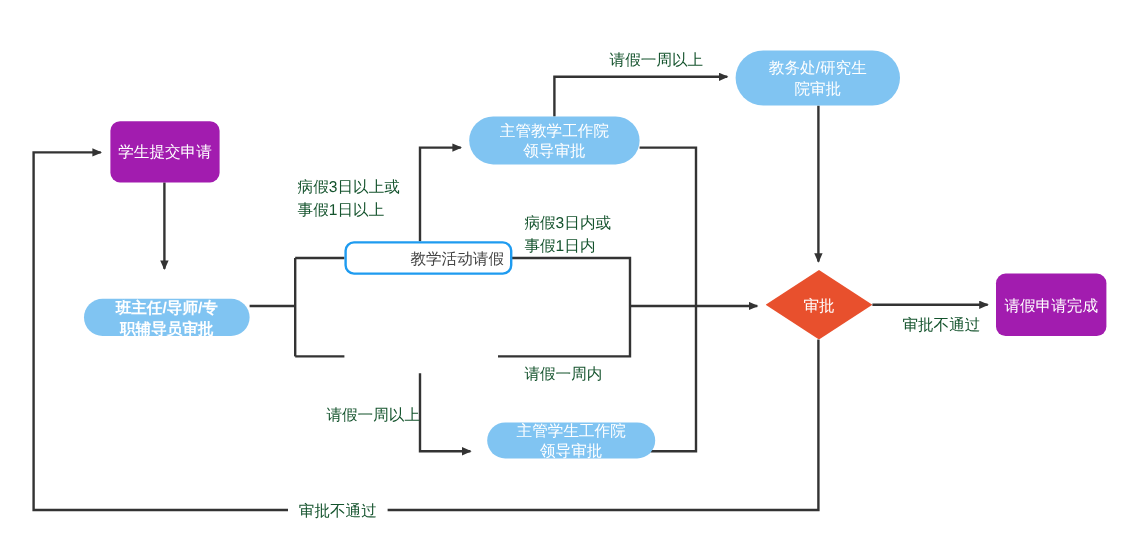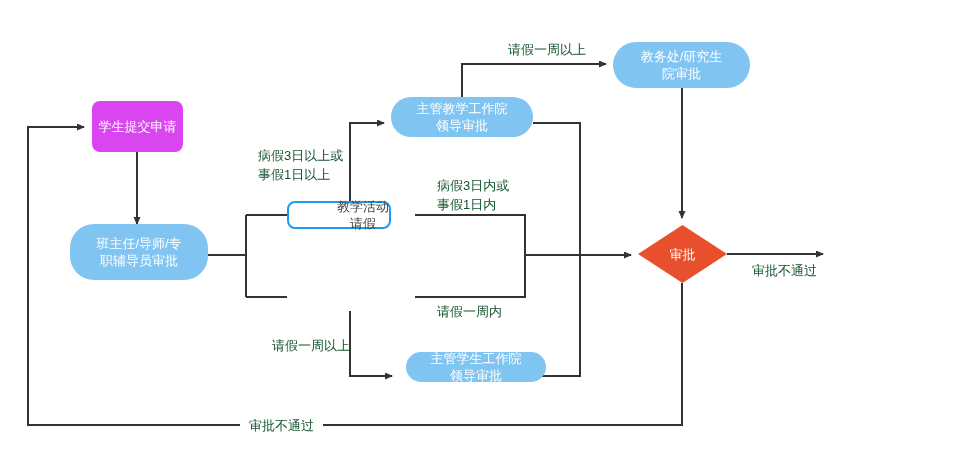--- a/index.html
+++ b/index.html
@@ -3,23 +3,23 @@
 <meta charset="utf-8">
 <style>
   html,body{margin:0;padding:0;background:#fff;}
   #canvas{
     position:relative;width:953px;height:455px;background:#ffffff;overflow:hidden;
     font-family:"Liberation Sans","DejaVu Sans",sans-serif;
   }
   #wires{position:absolute;left:0;top:0;width:953px;height:455px;}
   .node{
     position:absolute;display:flex;flex-direction:column;align-items:center;justify-content:center;
-    box-sizing:border-box;text-align:center;font-size:13px;line-height:17px;z-index:2;
+    box-sizing:border-box;text-align:left;font-size:13px;line-height:17px;z-index:2;
   }
-  .green{background:#d946ef;color:#fff;border-radius:8px;}
+  .green{background:#a21caf;color:#fff;border-radius:8px;}
   .pill{background:#80C4F2;color:#fff;border-radius:24px;}
   .outline{background:#fff;border:2px solid #1E9BF0;border-radius:8px;color:#444;}
   .diamond{
     background:#E8502D;color:#fff;
     clip-path:polygon(50% 0,100% 50%,50% 100%,0 50%);
   }
   .edge-label{
     position:absolute;font-size:13px;line-height:19px;color:#14532d;white-space:nowrap;z-index:3;
   }
   .on-line{background:#ffffff;padding:0 9px;}
@@ -51,26 +51,26 @@
       <path d="M533 123 L580 123 L580 376 L542 376"></path>
       <path d="M350 311 L350 376 L392 376" marker-end="url(#arrow)"></path>
       <path d="M727 254 L823 254" marker-end="url(#arrow)"></path>
     </g>
   </svg>
 
   <div class="node green" style="left:92px;top:101px;width:91px;height:51px;">
     <div>学生提交申请</div>
   </div>
 
-  <div class="node pill" style="left:70px;top:224px;width:138px;height:56px;">
+  <div class="node pill" style="left:70px;top:249px;width:138px;height:31px;font-weight:bold;">
     <div>班主任/导师/专</div>
     <div>职辅导员审批</div>
   </div>
 
-  <div class="node outline" style="left:287px;top:201px;width:104px;height:28px;padding-left:48px;">
+  <div class="node outline" style="left:287px;top:201px;width:140px;height:28px;padding-left:48px;">
     <div>教学活动请假</div>
   </div>
 
 
   <div class="node pill" style="left:391px;top:97px;width:142px;height:40px;">
     <div>主管教学工作院</div>
     <div>领导审批</div>
   </div>
 
   <div class="node pill" style="left:613px;top:42px;width:137px;height:46px;">
@@ -80,24 +80,27 @@
 
   <div class="node pill" style="left:406px;top:352px;width:140px;height:30px;font-family:Liberation Serif, serif;">
     <div>主管学生工作院</div>
     <div>领导审批</div>
   </div>
 
   <div class="node diamond" style="left:638px;top:225px;width:89px;height:58px;">
     <div>审批</div>
   </div>
 
+  <div class="node green" style="left:830px;top:228px;width:92px;height:52px;">
+    <div>请假申请完成</div>
+  </div>
 
   <div class="edge-label" style="left:508px;top:40px;">请假一周以上</div>
 
-  <div class="edge-label" style="left:258px;top:146px;">
+  <div class="edge-label" style="left:248px;top:146px;">
     <div>病假3日以上或</div>
     <div>事假1日以上</div>
   </div>
 
   <div class="edge-label" style="left:437px;top:176px;">
     <div>病假3日内或</div>
     <div>事假1日内</div>
   </div>
 
   <div class="edge-label" style="left:437px;top:302px;">请假一周内</div>

